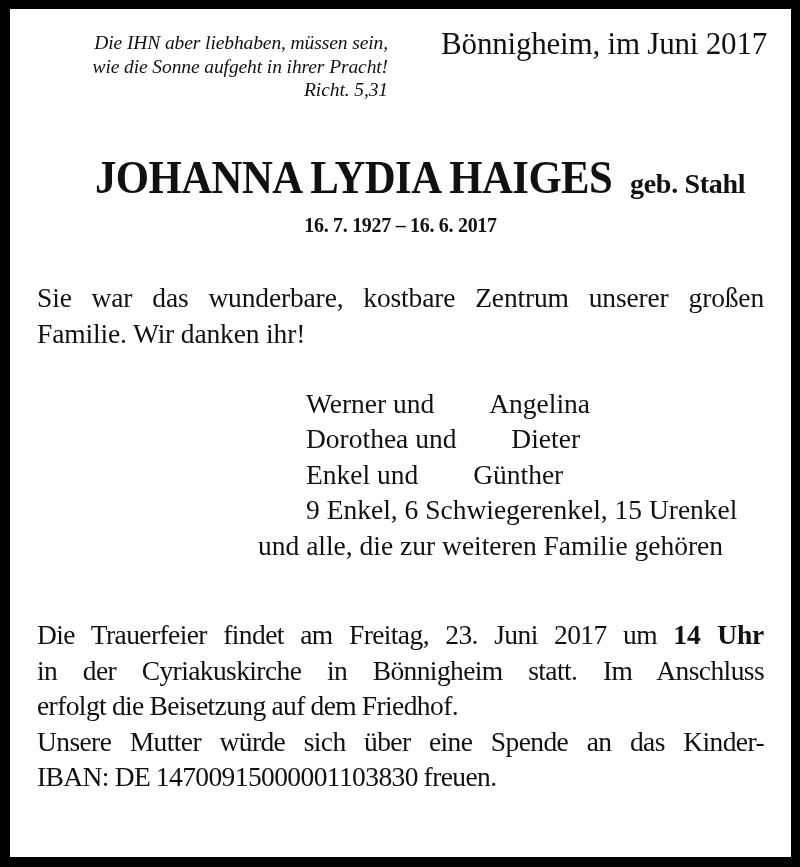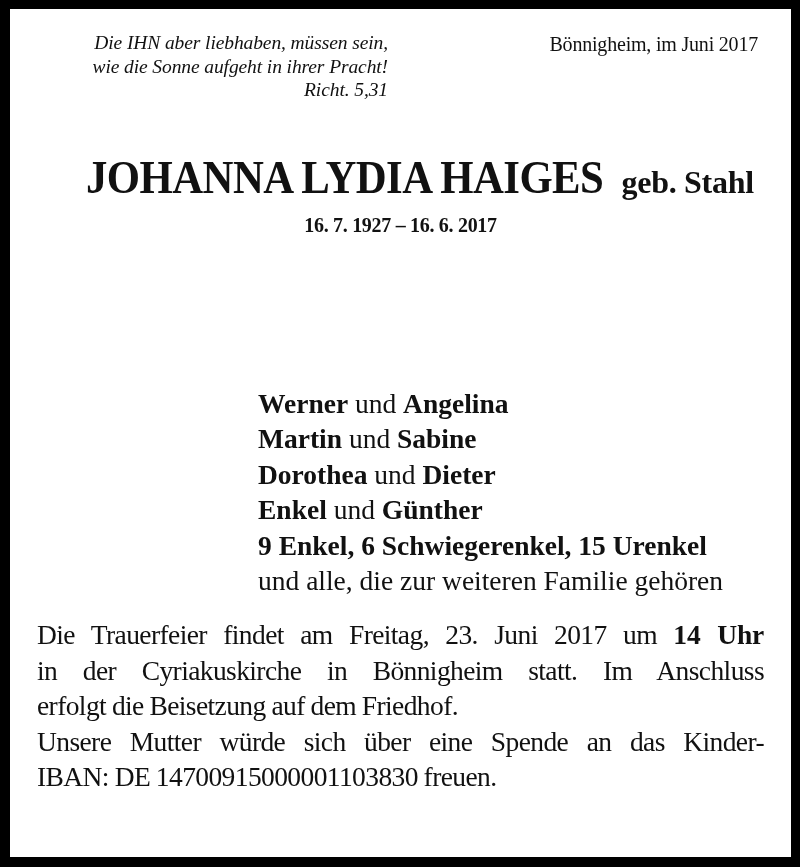--- a/index.html
+++ b/index.html
@@ -34,23 +34,23 @@
       font-style: italic;
       font-size: 19.5px;
       line-height: 23.5px;
       letter-spacing: -0.1px;
     }
     .verse div { white-space: nowrap; }
 
     
     .place-date {
       position: absolute;
-      right: 33px;
+      right: 24px;
       top: 18px;
-      font-size: 20px;
+      font-size: 31px;
       line-height: 34px;
       letter-spacing: -0.2px;
       font-family: Liberation Serif, serif;
     }
 
     
     .name-line {
       position: absolute;
       left: 0;
       top: 142px;
@@ -60,21 +60,21 @@
     }
     .name-line .name {
       font-size: 46px;
       font-weight: bold;
       letter-spacing: -0.6px;
       transform: scaleX(0.93);
       display: inline-block;
       transform-origin: right center;
     }
     .name-line .maiden {
-      font-size: 32px;
+      font-size: 28px;
       font-weight: bold;
       letter-spacing: -0.3px;
       margin-left: 18px;
       display: inline-block;
     }
 
     
     .life-dates {
       position: absolute;
       left: 0;
@@ -109,21 +109,21 @@
 
     
     .family {
       position: absolute;
       left: 248px;
       top: 377px;
       font-size: 27.5px;
       line-height: 35.4px;
     }
     .family .row { white-space: nowrap; height: 35.4px; }
-    .family b { font-weight: bold; }
+    .family b { font-weight: normal; margin-left: 48px; }
 
     
     .notice {
       top: 608px;
       letter-spacing: -0.6px;
       word-spacing: -0.5px;
     }
     .notice b { font-weight: bold; letter-spacing: -0.2px; }
   </style>
 </head>
@@ -138,31 +138,30 @@
   </div>
 
   <div class="place-date">Bönnigheim, im Juni 2017</div>
 
   <div class="name-line">
     <span class="name">JOHANNA LYDIA HAIGES</span><span class="maiden">geb. Stahl</span>
   </div>
 
   <div class="life-dates">16. 7. 1927 – 16. 6. 2017</div>
 
+  <div class="para tribute">
+    <span class="ln just">Sie war das wunderbare, kostbare Zentrum unserer großen</span>
+    <span class="ln">Familie. Wir danken ihr!</span>
+  </div>
 
   <div class="family">
     <div class="row">
       <b>Werner</b>
       <span>und</span>
       <b>Angelina</b>
-    </div>
-    <div class="row">
-      <b>Martin</b>
-      <span>und</span>
-      <b>Sabine</b>
     </div>
     <div class="row">
       <b>Dorothea</b>
       <span>und</span>
       <b>Dieter</b>
     </div>
     <div class="row">
       <b>Enkel</b>
       <span>und</span>
       <b>Günther</b>

